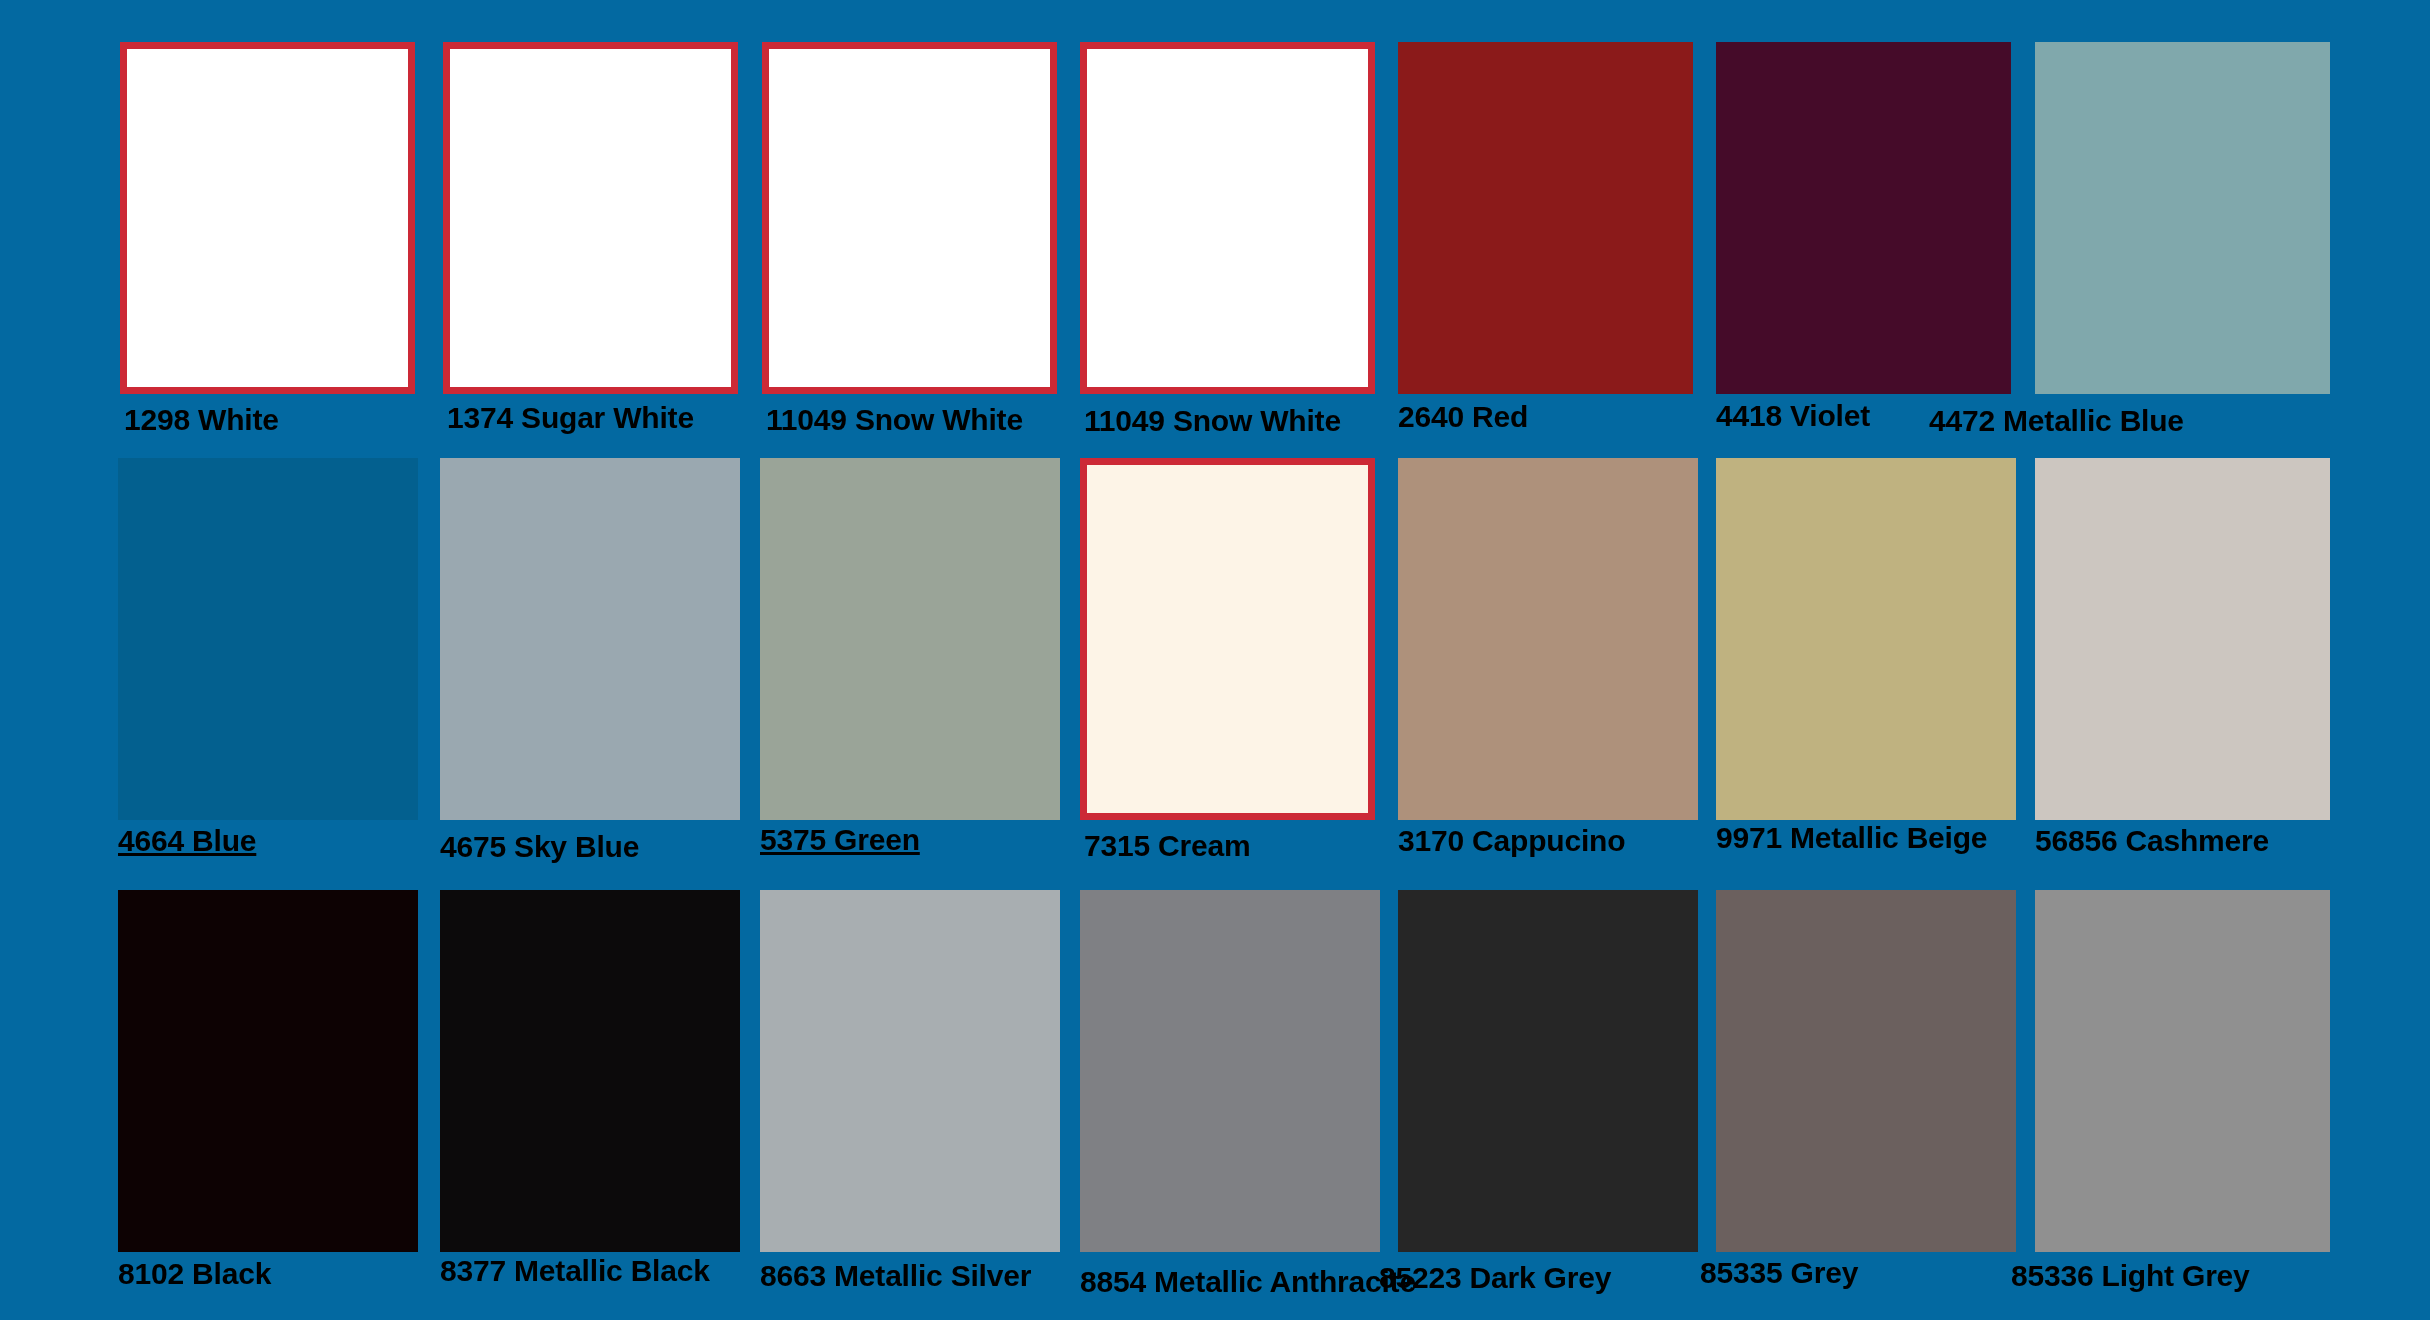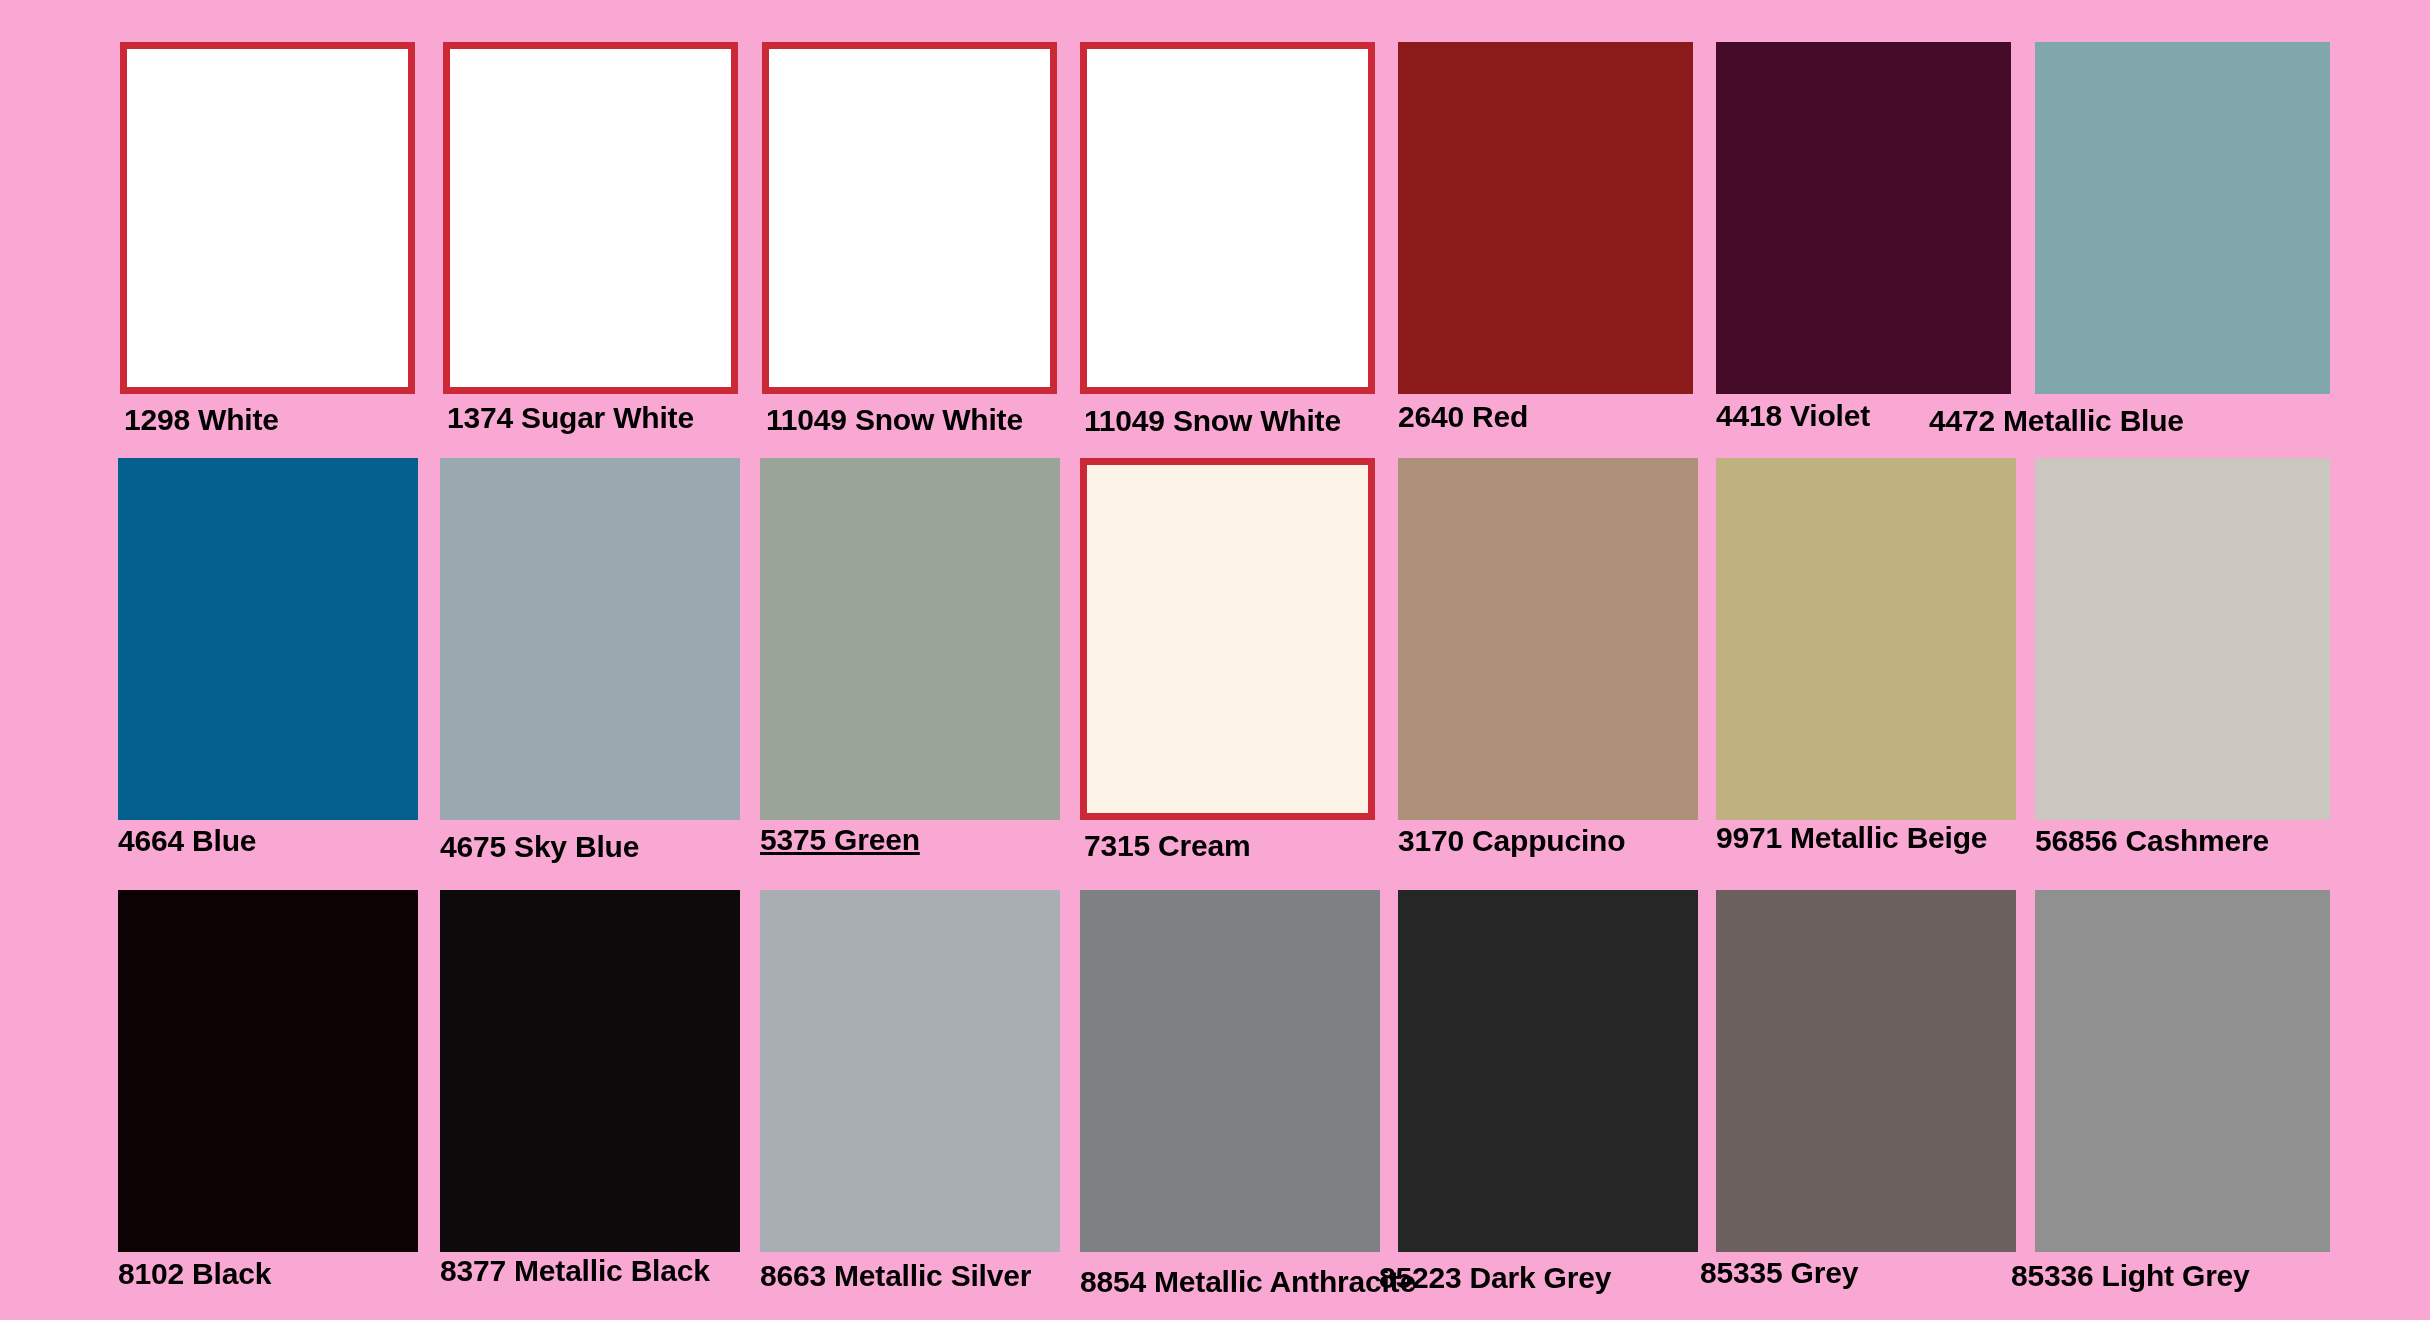--- a/index.html
+++ b/index.html
@@ -39,21 +39,21 @@
     font-family: "Liberation Sans", sans-serif;
     font-size: 30px;
     font-weight: 700;
     letter-spacing: -0.2px;
     line-height: 1;
   }
 </style>
 </head>
 <body>
 
-<div id="palette-board" style="background: #f9a8d4;">
+<div id="palette-board" style="background: #0369a1;">
     <div class="swatch-cell" style="left: 0px; top: 0px;">
       <div class="swatch-chip" style="left: 120px; top: 42px; width: 295px; height: 352px; background: rgb(255, 255, 255); border: 7px solid rgb(204, 41, 54);"></div>
       <div class="swatch-label" style="left: 124px; top: 405px; color: rgb(0, 0, 0);">1298 White</div>
     </div>
     <div class="swatch-cell" style="left: 0px; top: 0px;">
       <div class="swatch-chip" style="left: 443px; top: 42px; width: 295px; height: 352px; background: rgb(255, 255, 255); border: 7px solid rgb(204, 41, 54);"></div>
       <div class="swatch-label" style="left: 447px; top: 403px; color: rgb(0, 0, 0);">1374 Sugar White</div>
     </div>
     <div class="swatch-cell" style="left: 0px; top: 0px;">
       <div class="swatch-chip" style="left: 762px; top: 42px; width: 295px; height: 352px; background: rgb(255, 255, 255); border: 7px solid rgb(204, 41, 54);"></div>
@@ -70,21 +70,21 @@
     <div class="swatch-cell" style="left: 0px; top: 0px;">
       <div class="swatch-chip" style="left: 1716px; top: 42px; width: 295px; height: 352px; background: rgb(69, 11, 41);"></div>
       <div class="swatch-label" style="left: 1716px; top: 401px; color: rgb(0, 0, 0); text-align: center;">4418 Violet</div>
     </div>
     <div class="swatch-cell" style="left: 0px; top: 0px;">
       <div class="swatch-chip" style="left: 2035px; top: 42px; width: 295px; height: 352px; background: rgb(128, 168, 172);"></div>
       <div class="swatch-label" style="left: 1929px; top: 406px; color: rgb(0, 0, 0);">4472 Metallic Blue</div>
     </div>
     <div class="swatch-cell" style="left: 0px; top: 0px;">
       <div class="swatch-chip" style="left: 118px; top: 458px; width: 300px; height: 362px; background: rgb(3, 96, 143);"></div>
-      <div class="swatch-label" style="left: 118px; top: 826px; color: rgb(0, 0, 0);">4664 Blue</div>
+      <div class="swatch-label" style="left: 118px; top: 826px; color: rgb(0, 0, 0); text-decoration: underline;">4664 Blue</div>
     </div>
     <div class="swatch-cell" style="left: 0px; top: 0px;">
       <div class="swatch-chip" style="left: 440px; top: 458px; width: 300px; height: 362px; background: rgb(154, 168, 176);"></div>
       <div class="swatch-label" style="left: 440px; top: 832px; color: rgb(0, 0, 0);">4675 Sky Blue</div>
     </div>
     <div class="swatch-cell" style="left: 0px; top: 0px;">
       <div class="swatch-chip" style="left: 760px; top: 458px; width: 300px; height: 362px; background: rgb(154, 164, 152);"></div>
       <div class="swatch-label" style="left: 760px; top: 825px; color: rgb(0, 0, 0); text-decoration: underline;">5375 Green</div>
     </div>
     <div class="swatch-cell" style="left: 0px; top: 0px;">

